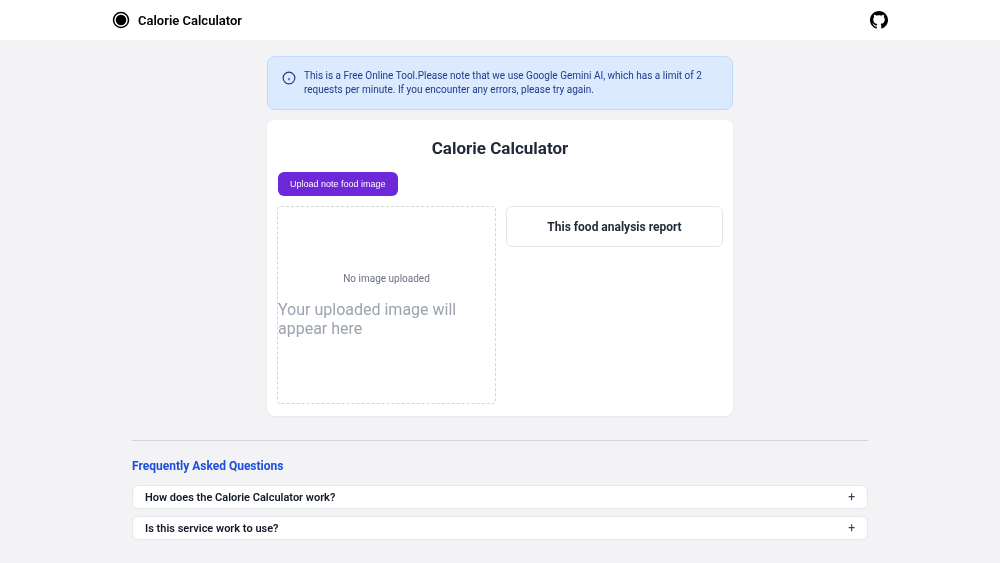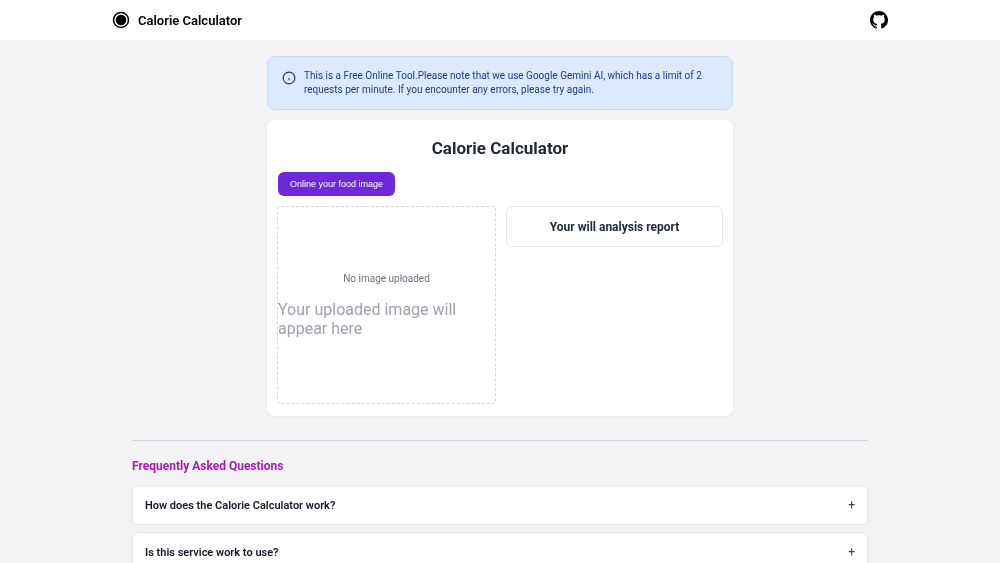--- a/index.html
+++ b/index.html
@@ -134,28 +134,28 @@
     }
     .faq-section {
       width: 736px;
       margin: 24px auto 0 auto;
       border-top: 1px solid #d1d5db;
       padding-top: 18px;
     }
     .faq-title {
       font-size: 12px;
       font-weight: 700;
-      color: #a21caf;
+      color: #1d4ed8;
       margin-bottom: 12px;
     }
     .faq-item {
       background: #ffffff;
       border: 1px solid #e5e7eb;
       border-radius: 6px;
-      padding: 12px 12px;
+      padding: 4px 12px;
       margin-bottom: 7px;
       display: flex;
       justify-content: space-between;
       align-items: center;
       cursor: pointer;
       margin-top: 6px;
     }
     .faq-question {
       font-size: 11px;
       font-weight: 600;
@@ -194,28 +194,28 @@
         <circle cx="12" cy="12" r="10"></circle>
         <line x1="12" y1="16" x2="12" y2="12"></line>
         <line x1="12" y1="8" x2="12.01" y2="8"></line>
       </svg>
     </span>
     <div class="info-text">This is a Free Online Tool.Please note that we use Google Gemini AI, which has a limit of 2 requests per minute. If you encounter any errors, please try again.</div>
   </div>
 
   <div class="calculator-card">
     <h1 class="card-title">Calorie Calculator</h1>
-    <button class="upload-button">Online your food image</button>
+    <button class="upload-button">Upload note food image</button>
     <div class="content-row">
       <div class="upload-area">
         <div class="upload-placeholder-title">No image uploaded</div>
         <div class="upload-placeholder-sub">Your uploaded image will appear here</div>
       </div>
       <div class="report-panel">
-        <div class="report-title">Your will analysis report</div>
+        <div class="report-title">This food analysis report</div>
       </div>
     </div>
   </div>
 
   <div class="faq-section">
     <h2 class="faq-title">Frequently Asked Questions</h2>
     <div class="faq-item">
       <span class="faq-question">How does the Calorie Calculator work?</span>
       <span class="faq-toggle">+</span>
     </div>

